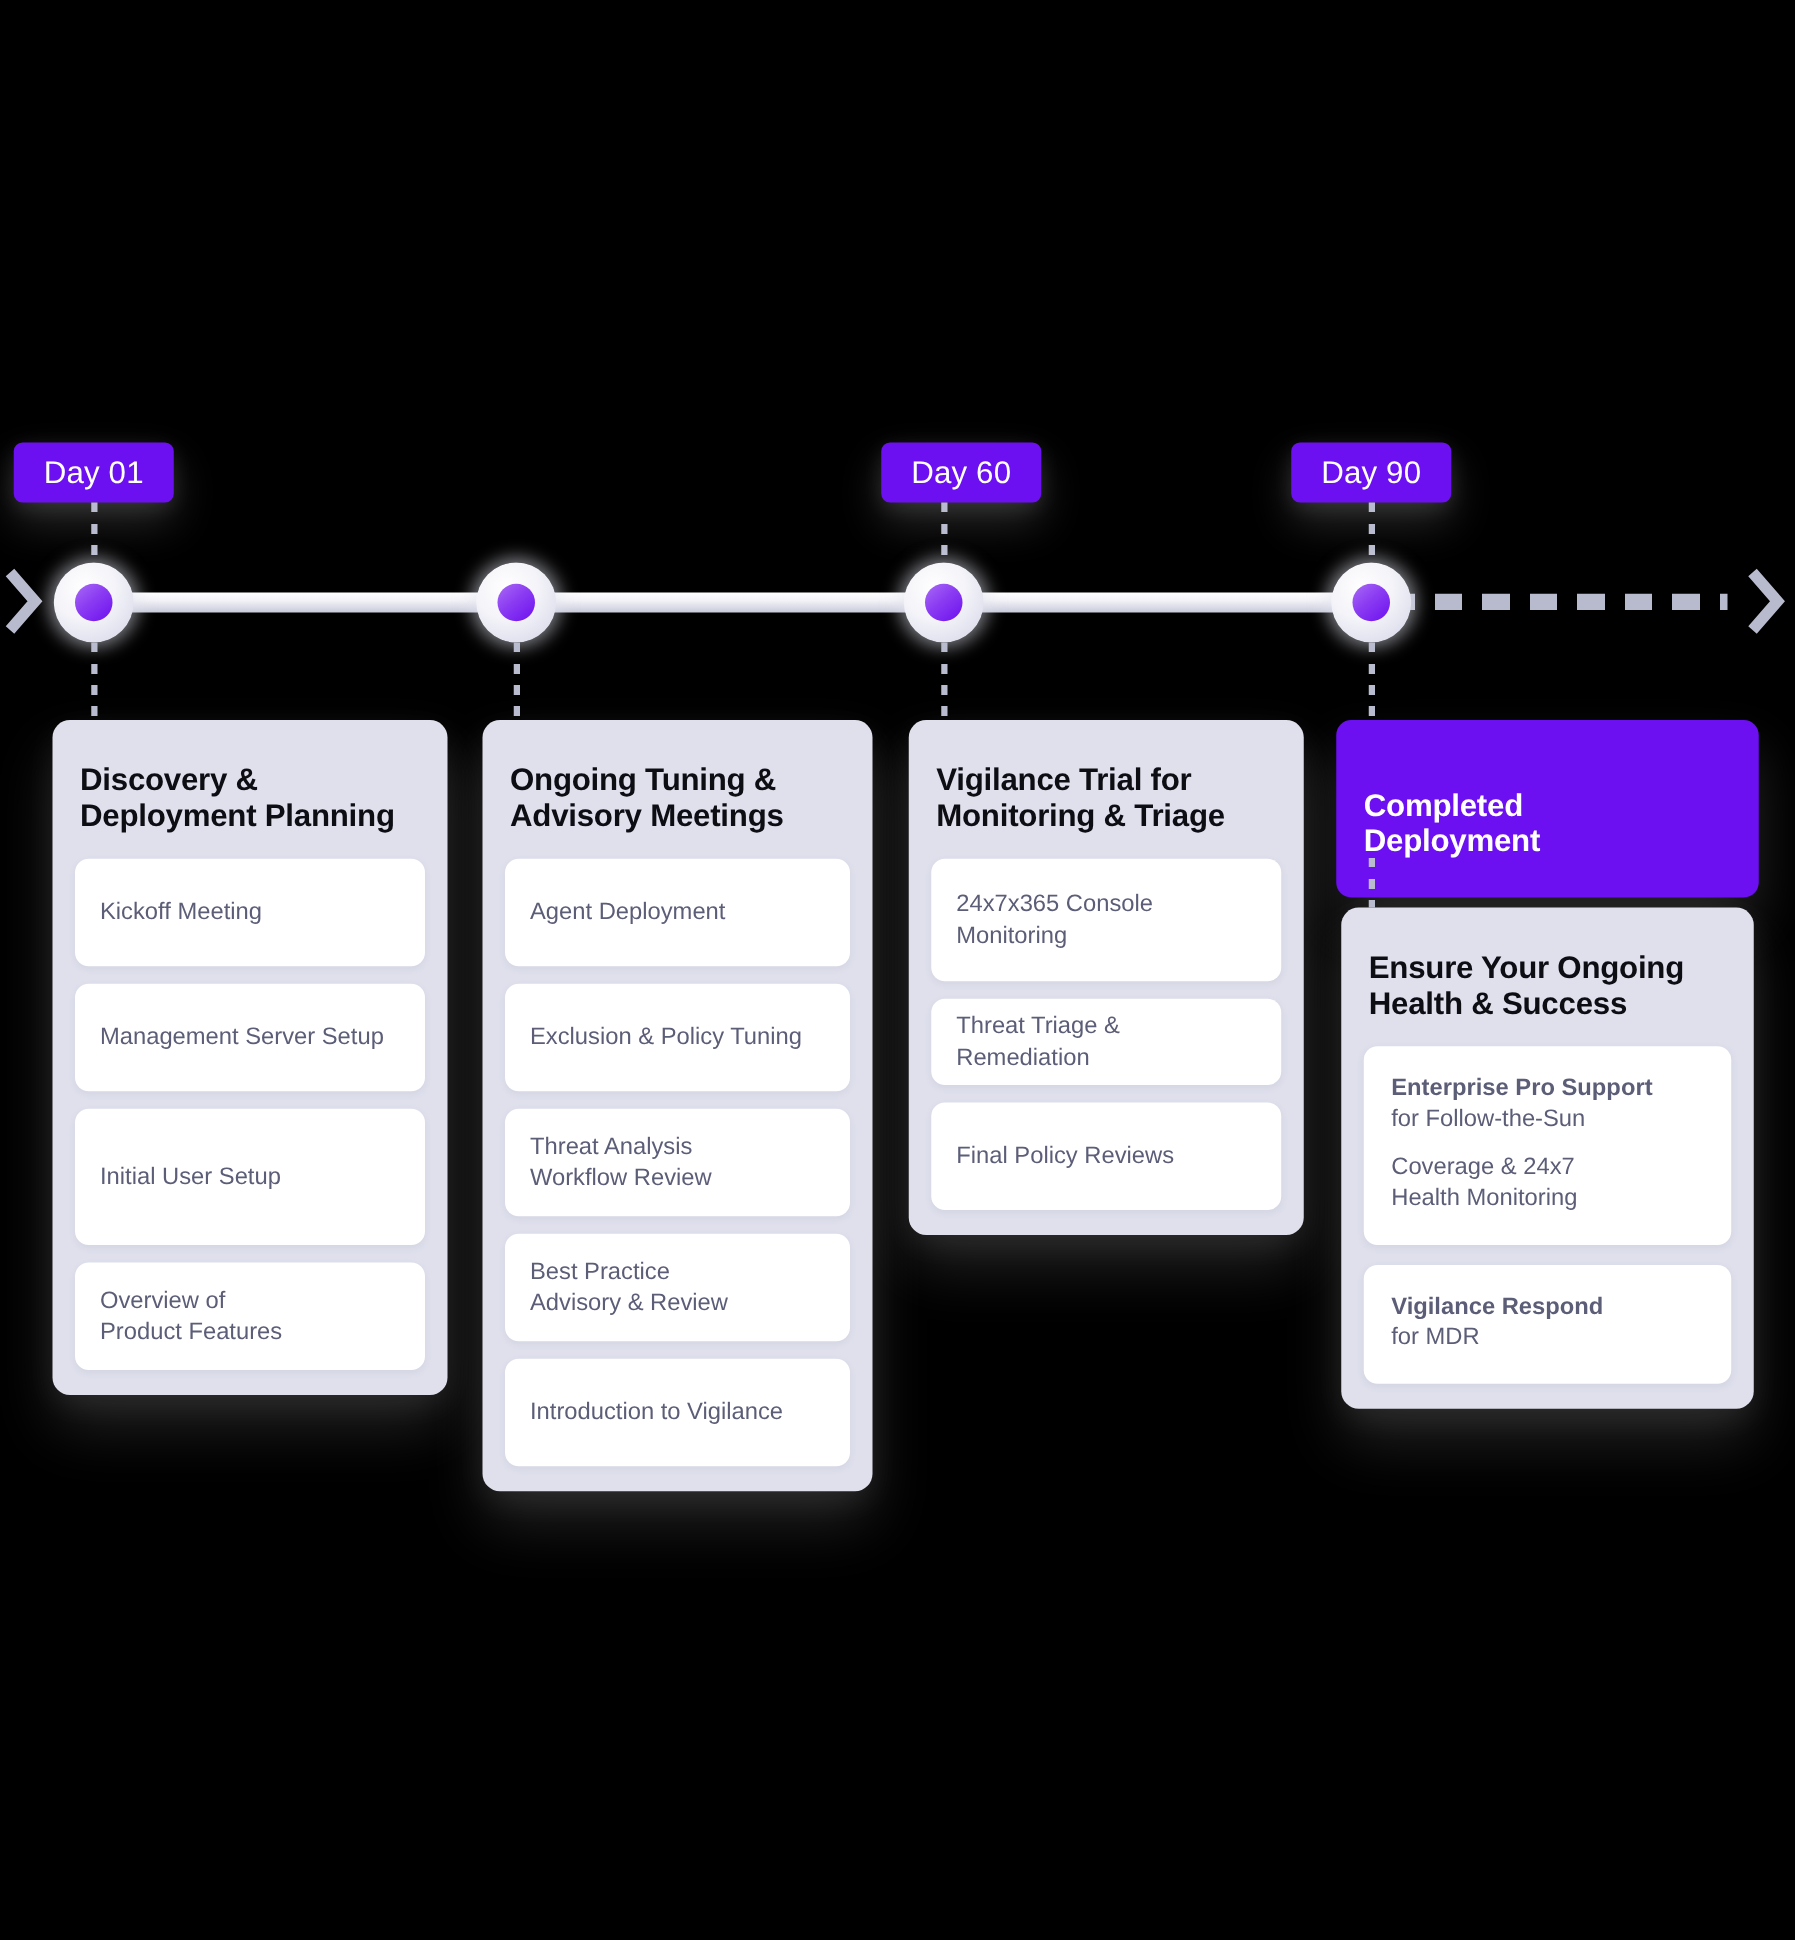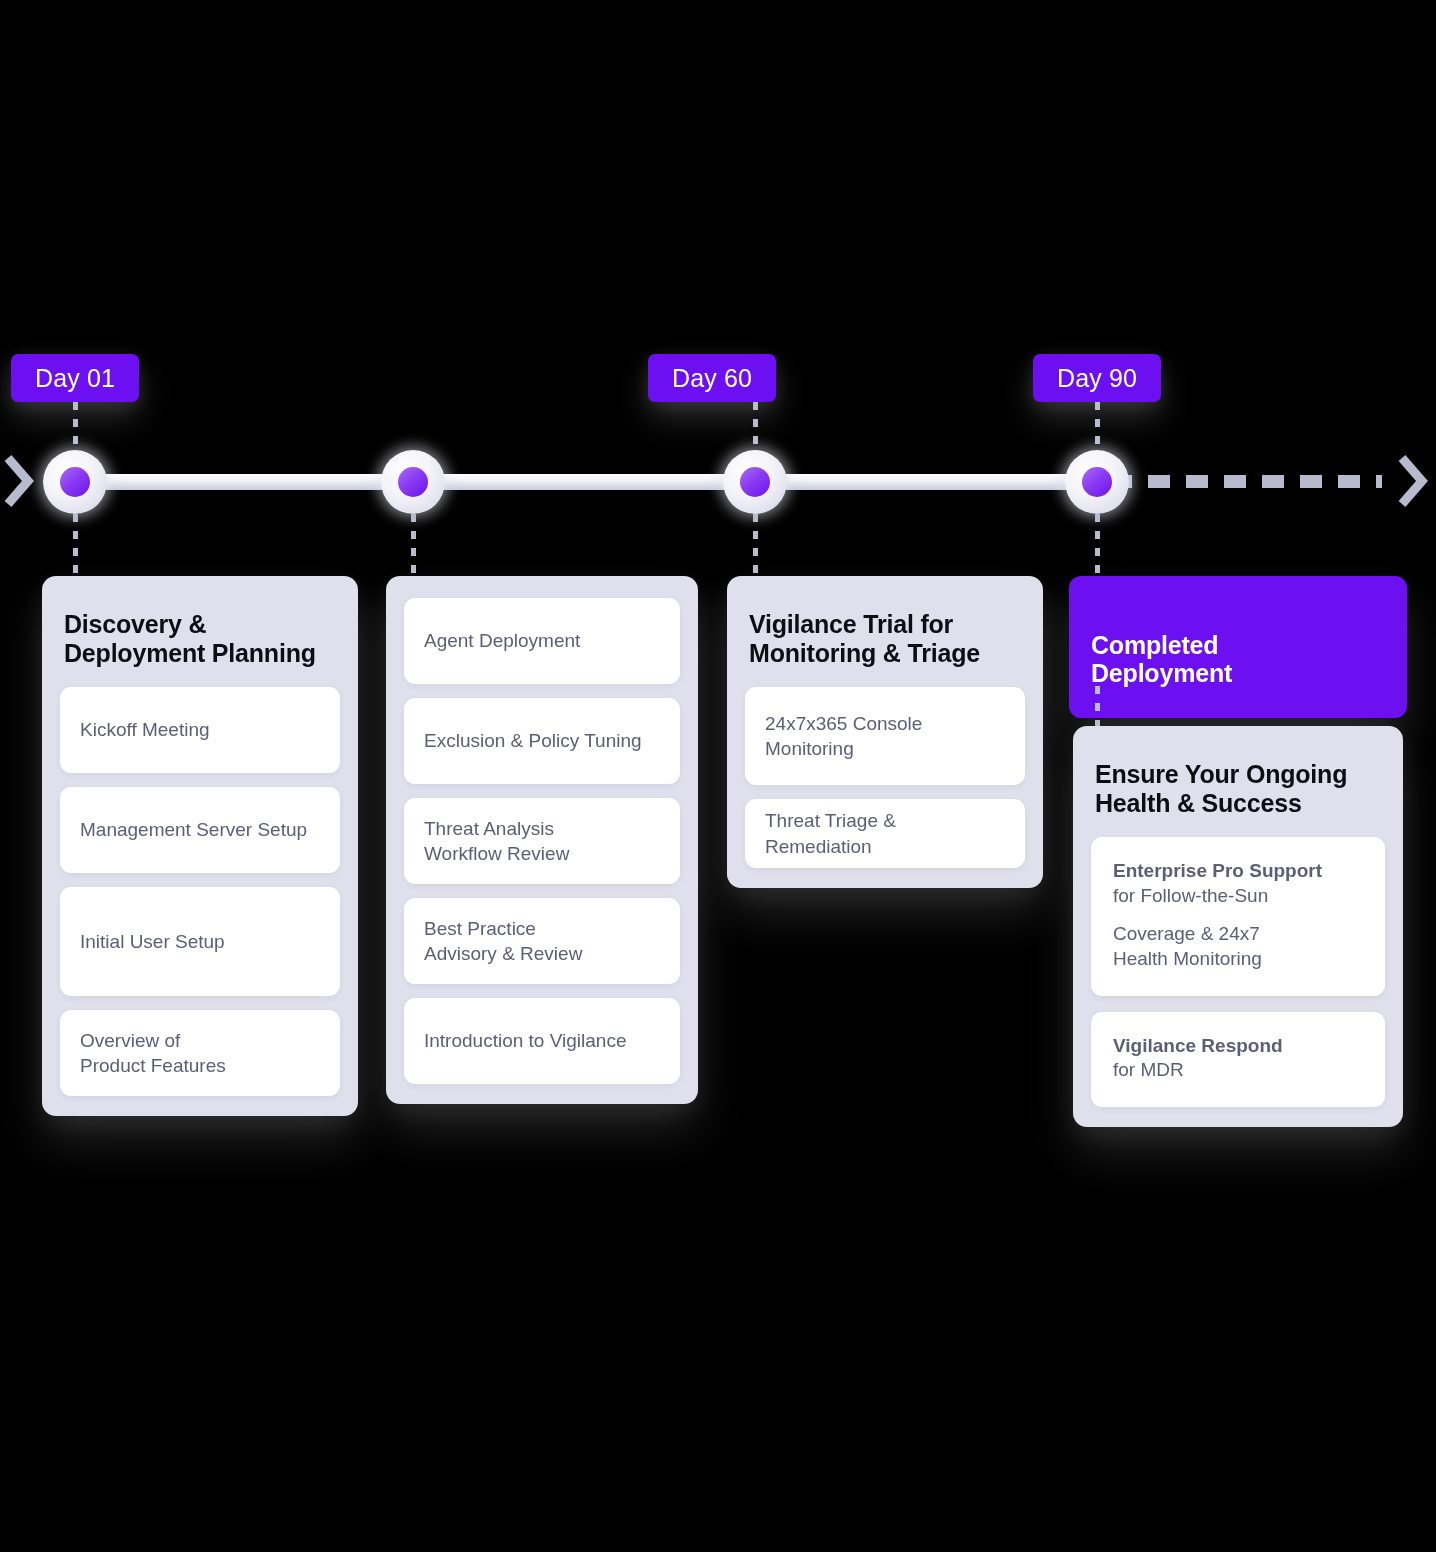--- a/index.html
+++ b/index.html
@@ -221,21 +221,21 @@
   <div class="node" style="left:75px;">
     <div class="node-inner"></div>
   </div>
   <div class="dotline dot-node-to-card" style="left:75px;"></div>
 
   <div class="node" style="left:413px;">
     <div class="node-inner"></div>
   </div>
   <div class="dotline dot-node-to-card" style="left:413px;"></div>
 
-  <div class="badge-wrap" style="left:712px;">
+  <div class="badge-wrap" style="left:769px;">
     <div class="badge">Day 60</div>
   </div>
   <div class="dotline dot-badge-to-node" style="left:755px;"></div>
   <div class="node" style="left:755px;">
     <div class="node-inner"></div>
   </div>
   <div class="dotline dot-node-to-card" style="left:755px;"></div>
 
   <div class="badge-wrap" style="left:1097px;">
     <div class="badge">Day 90</div>
@@ -250,36 +250,39 @@
     <div class="col-title">Discovery &amp;
 Deployment Planning</div>
     <div class="item" style="height:86px;">Kickoff Meeting</div>
     <div class="item" style="height:86px;">Management Server Setup</div>
     <div class="item" style="height:109px;">Initial User Setup</div>
     <div class="item" style="height:86px;">Overview of
 Product Features</div>
   </div>
 
   <div class="col col-shell" style="left:386px; top:576px; width:312px;">
+    <div class="col-title">Ongoing Tuning &amp;
+Advisory Meetings</div>
     <div class="item" style="height:86px;">Agent Deployment</div>
     <div class="item" style="height:86px;">Exclusion &amp; Policy Tuning</div>
     <div class="item" style="height:86px;">Threat Analysis
 Workflow Review</div>
     <div class="item" style="height:86px;">Best Practice
 Advisory &amp; Review</div>
     <div class="item" style="height:86px;">Introduction to Vigilance</div>
   </div>
 
   <div class="col col-shell" style="left:727px; top:576px; width:316px;">
     <div class="col-title">Vigilance Trial for
 Monitoring &amp; Triage</div>
     <div class="item" style="height:98px;">24x7x365 Console
 Monitoring</div>
     <div class="item" style="height:69px;">Threat Triage &amp;
 Remediation</div>
+    <div class="item" style="height:86px;">Final Policy Reviews</div>
   </div>
 
   <div class="col col-title-purple" style="left:1069px; top:576px; width:338px;">
     <span>Completed
 Deployment</span>
   </div>
   <div class="dotline dot-purple-to-sub" style="left:1097px;"></div>
 
   <div class="col col-shell" style="left:1073px; top:726px; width:330px;">
     <div class="col-title">Ensure Your Ongoing

